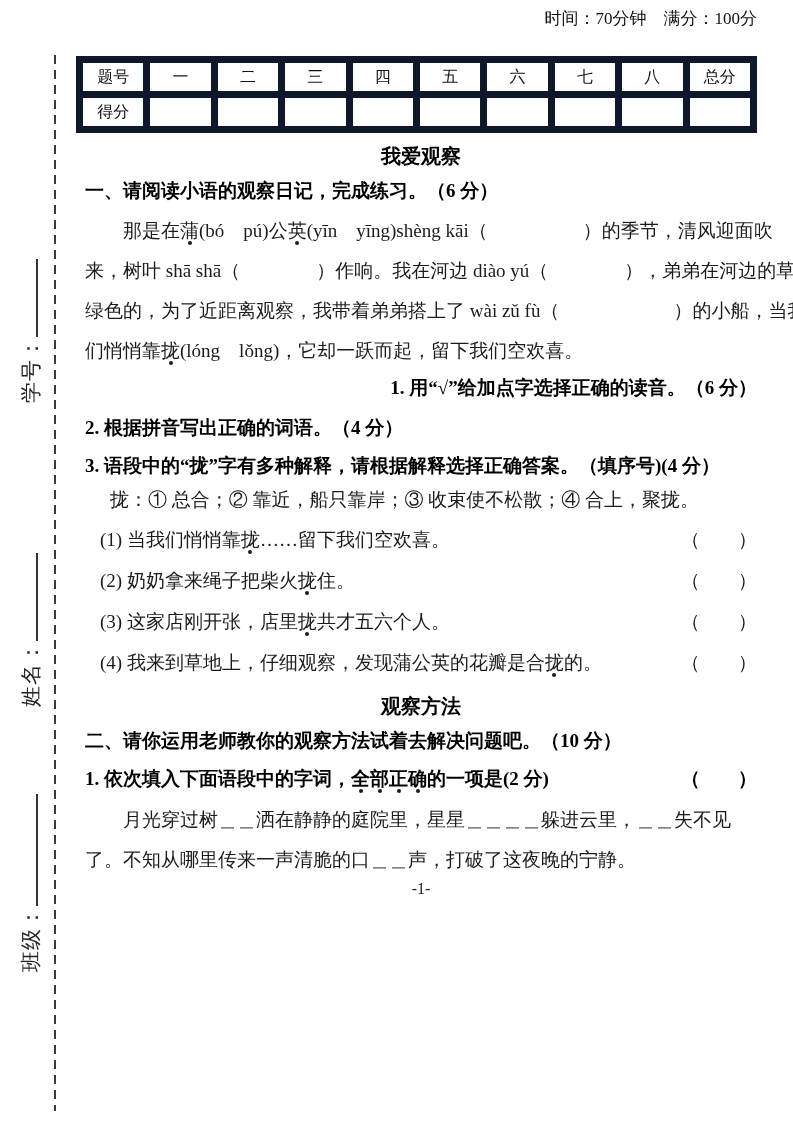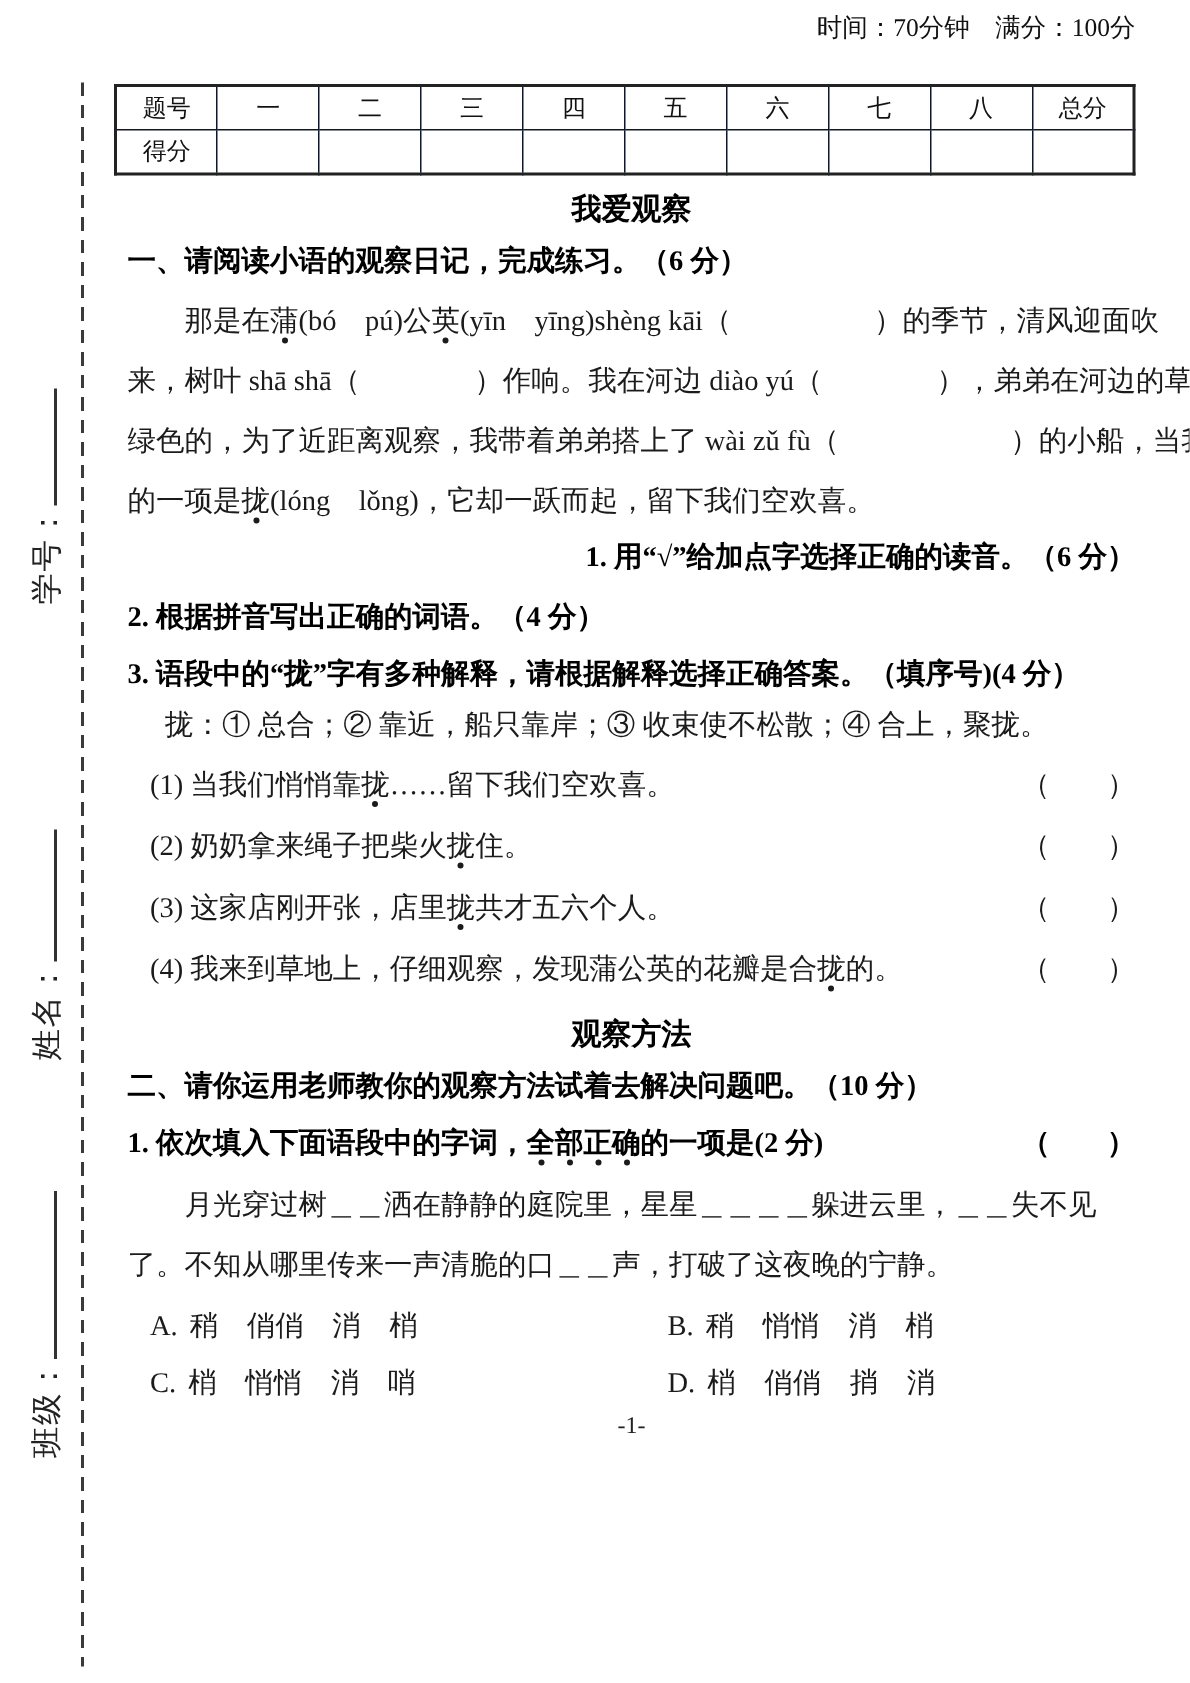--- a/index.html
+++ b/index.html
@@ -24,21 +24,21 @@
     margin:70px 0 0 0;font-size:35px;line-height:50px;text-align:center;
     font-weight:700;font-family:"Liberation Sans","DejaVu Sans",sans-serif;
     color:#000;white-space:nowrap;letter-spacing:0px;
   }
   .meta{margin-top:8px;height:22px;line-height:22px;text-align:right;font-size:17px;color:#111;}
   table.score{
     margin-top:26px;margin-left:-9px;width:681px;border-collapse:collapse;
     border:2px solid #222;table-layout:fixed;
   }
   table.score td{
-    border:1px solid #0f172a;height:28px;text-align:center;font-size:16px;
+    border:7px solid #0f172a;height:28px;text-align:center;font-size:16px;
     padding:0;color:#111;
   }
   .sec-head{margin-top:10px;height:26px;line-height:26px;text-align:center;font-weight:700;font-size:20px;color:#000;}
   .q-intro{margin-top:8px;height:27px;line-height:27px;font-weight:700;font-size:19px;color:#000;white-space:nowrap;}
   .passage{margin-top:7px;font-size:19px;}
   .pline{height:40px;line-height:40px;white-space:nowrap;}
   .indent{text-indent:2em;}
   .stem{font-weight:700;font-size:19px;color:#000;white-space:nowrap;}
   .stem1{margin-top:4px;height:26px;line-height:26px;text-align:right;}
   .stem2{margin-top:14px;height:26px;line-height:26px;}
@@ -107,21 +107,21 @@
       </tbody>
     </table>
 
     <div class="sec-head">我爱观察</div>
     <div class="q-intro">一、请阅读小语的观察日记，完成练习。（6 分）</div>
 
     <div class="passage">
       <div class="pline indent"><span>那是在</span><span class="dot">蒲</span><span>(bó　pú)公</span><span class="dot">英</span><span>(yīn　yīng)shèng kāi（　　　　　）的季节，清风迎面吹</span></div>
       <div class="pline"><span>来，树叶 shā shā（　　　　）作响。我在河边 diào yú（　　　　），弟弟在河边的草</span></div>
       <div class="pline"><span>绿色的，为了近距离观察，我带着弟弟搭上了 wài zǔ fù（　　　　　　）的小船，当我</span></div>
-      <div class="pline"><span>的一项是</span><span class="dot">拢</span><span>(lóng　lǒng)，它却一跃而起，留下我们空欢喜。</span></div>
+      <div class="pline"><span>们悄悄靠</span><span class="dot">拢</span><span>(lóng　lǒng)，它却一跃而起，留下我们空欢喜。</span></div>
     </div>
 
     <div class="stem stem1">1. 用“√”给加点字选择正确的读音。（6 分）</div>
     <div class="stem stem2">2. 根据拼音写出正确的词语。（4 分）</div>
     <div class="stem stem3">3. 语段中的“拢”字有多种解释，请根据解释选择正确答案。（填序号)(4 分）</div>
     <div class="gloss">拢：① 总合；② 靠近，船只靠岸；③ 收束使不松散；④ 合上，聚拢。</div>
 
     <div class="items">
       <div class="item">
         <span><span>(1) 当我们悄悄靠</span><span class="dot">拢</span><span>……留下我们空欢喜。</span></span>
@@ -147,30 +147,16 @@
     <div class="stem q2row">
       <span><span>1. 依次填入下面语段中的字词，</span><span class="dot">全</span><span class="dot">部</span><span class="dot">正</span><span class="dot">确</span><span>的一项是(2 分)</span></span>
       <span class="bracket">（　　）</span>
     </div>
 
     <div class="passage2">
       <div class="pline indent">月光穿过树＿＿洒在静静的庭院里，星星＿＿＿＿躲进云里，＿＿失不见</div>
       <div class="pline">了。不知从哪里传来一声清脆的口＿＿声，打破了这夜晚的宁静。</div>
     </div>
 
-    <div class="options">
-      <div class="opt">
-        <span class="opt-label">A.</span><span>稍　俏俏　消　梢</span>
-      </div>
-      <div class="opt">
-        <span class="opt-label">B.</span><span>稍　悄悄　消　梢</span>
-      </div>
-      <div class="opt">
-        <span class="opt-label">C.</span><span>梢　悄悄　消　哨</span>
-      </div>
-      <div class="opt">
-        <span class="opt-label">D.</span><span>梢　俏俏　捎　消</span>
-      </div>
-    </div>
 
     <div class="pageno">-1-</div>
   </div>
 </div>
 
 </body></html>

